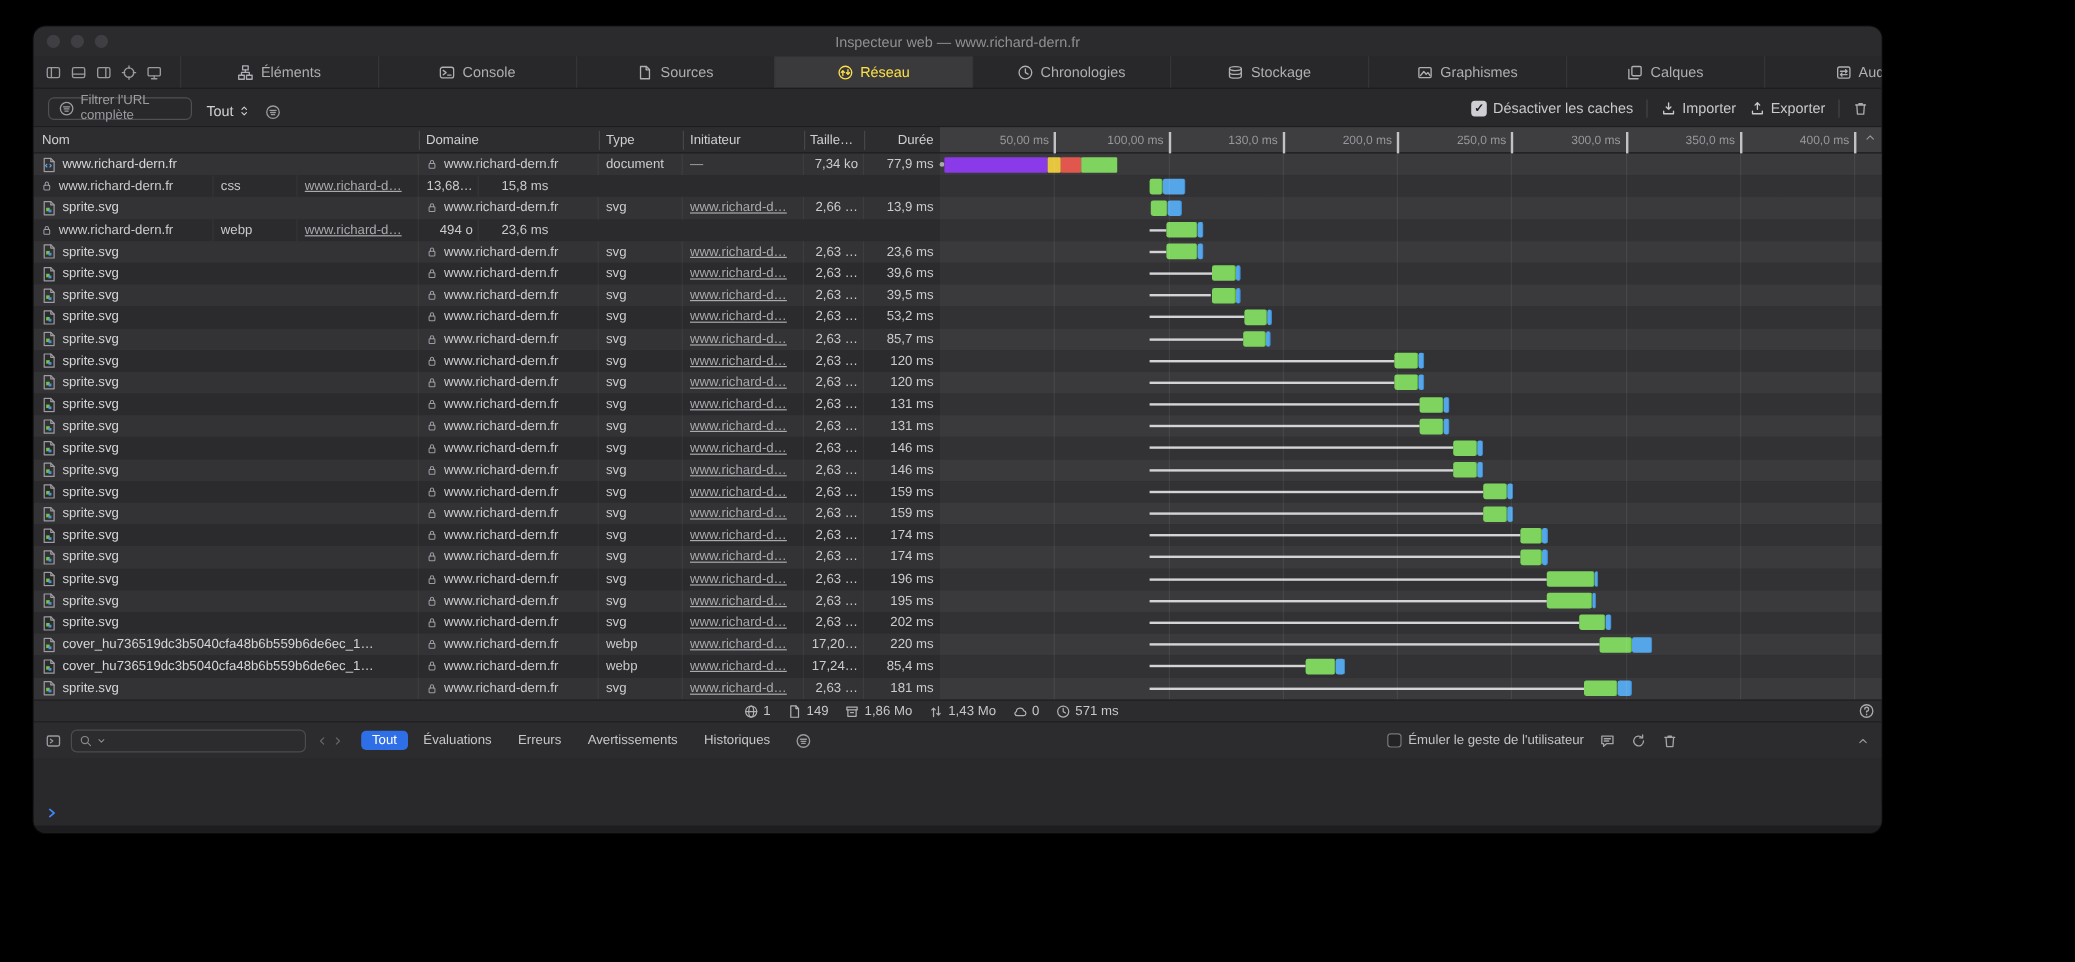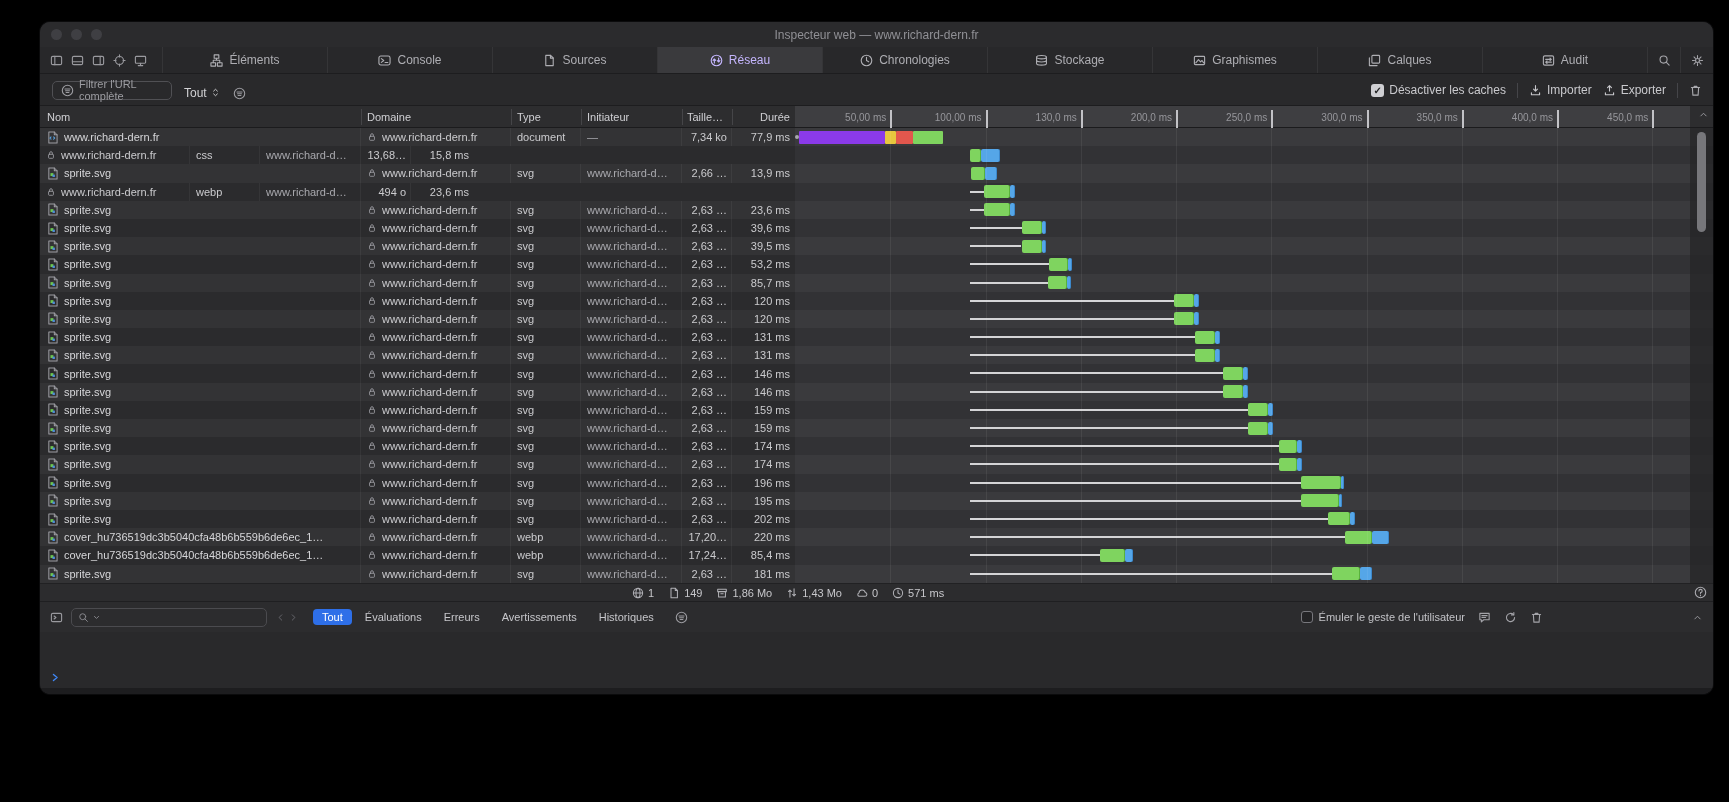--- a/index.html
+++ b/index.html
@@ -1,40 +1,40 @@
 <!DOCTYPE html>
 <html><head>
 <meta charset="utf-8">
 <style>
   html,body{margin:0;padding:0;}
   body{width:1729px;height:802px;background:#000;position:relative;
        font-family:"Liberation Sans",sans-serif;-webkit-font-smoothing:antialiased;}
   *{box-sizing:border-box;}
   svg{display:block;}
 
-  .window{position:absolute;left:40px;top:22px;width:1673px;height:672px;
+  .window{position:absolute;left:28px;top:22px;width:1540px;height:672px;
           background:#29292b;border-radius:10px;overflow:hidden;
           box-shadow:0 0 0 1px #0b0b0c,0 18px 50px rgba(0,0,0,.6);}
 
   
   .titlebar{position:absolute;top:0;left:0;right:0;height:25px;background:#2b2b2d;}
   .lights{position:absolute;left:11px;top:7px;display:flex;gap:9px;}
   .light{width:11px;height:11px;border-radius:50%;background:#3f3f43;}
   .title{position:absolute;left:0;right:0;top:0;height:25px;line-height:26px;
          text-align:center;color:#909095;font-size:12px;}
 
   
   .tabbar{position:absolute;top:25px;left:0;right:0;height:27px;background:#28282a;
           border-bottom:1px solid #1d1d1f;display:flex;align-items:stretch;}
   .side-icons{display:flex;align-items:center;gap:8px;padding:0 10px;width:122px;
               color:#9a9a9f;flex:none;}
   .tabs{display:flex;flex:none;}
   .tab{width:165px;display:flex;align-items:center;justify-content:center;gap:6px;
        color:#aeaeb3;font-size:12px;border-left:1px solid #353537;cursor:default;}
-  .tab.selected{background:#3a3a3d;color:#c4b5fd;}
+  .tab.selected{background:#3a3a3d;color:#fde047;}
   .tab-tools{margin-left:auto;display:flex;}
   .tool-btn{width:33px;display:flex;align-items:center;justify-content:center;
             border-left:1px solid #353537;color:#a4a4a9;}
 
   
   .filterbar{position:absolute;top:53px;left:0;right:0;height:31px;background:#29292b;
              border-bottom:1px solid #1d1d1f;display:flex;align-items:center;}
   .fleft{display:flex;align-items:flex-end;gap:12px;padding-left:12px;}
   .filter-pill{display:flex;align-items:center;gap:5px;height:19px;padding:0 8px;
                border:1px solid #505054;border-radius:5px;color:#9c9ca1;font-size:11px;width:120px;}
@@ -65,21 +65,21 @@
   .row:nth-child(odd){background:linear-gradient(90deg,#333335 0 755px,#3a3a3d 755px 1650px,#2a2a2c 1650px);}
   .row:nth-child(even){background:linear-gradient(90deg,#2b2b2d 0 755px,#323235 755px 1650px,#28282a 1650px);}
   .cell{height:100%;display:flex;align-items:center;border-right:1px solid rgba(255,255,255,.05);
         overflow:hidden;white-space:nowrap;flex:none;}
   .c-name{width:321px;padding-left:7px;gap:6px;}
   .c-domain{width:150px;padding-left:6px;gap:5px;color:#cbcbce;}
   .c-type{width:70px;padding-left:6px;color:#cbcbce;}
   .c-init{width:101px;padding-left:6px;color:#a9a9ae;}
   .c-size{width:50px;justify-content:flex-end;padding-right:4px;color:#cbcbce;}
   .c-dur{width:63px;justify-content:flex-end;padding-right:5px;color:#cbcbce;border-right:none;}
-  .init-link{color:#a9a9ae;}
+  .init-link{text-decoration:underline;color:#a9a9ae;}
   .grid-overlay{position:absolute;top:106px;left:0;width:1673px;height:455px;pointer-events:none;}
   .gridline{position:absolute;top:0;bottom:0;width:1px;background:rgba(255,255,255,.065);}
   .bar-seg{position:absolute;top:2.5px;height:13px;border-radius:2px;}
   .bar-line{position:absolute;top:8px;height:2px;background:#d4d4d6;}
   .bar-dash{position:absolute;top:7px;height:4px;border-radius:2px;background:#a8a8ad;}
   .vscroll{position:absolute;left:1657px;top:110px;width:9px;height:100px;border-radius:4.5px;
            background:#77777b;}
 
   
   .statusbar{position:absolute;top:561px;left:0;right:0;height:18px;background:#2c2c2e;

